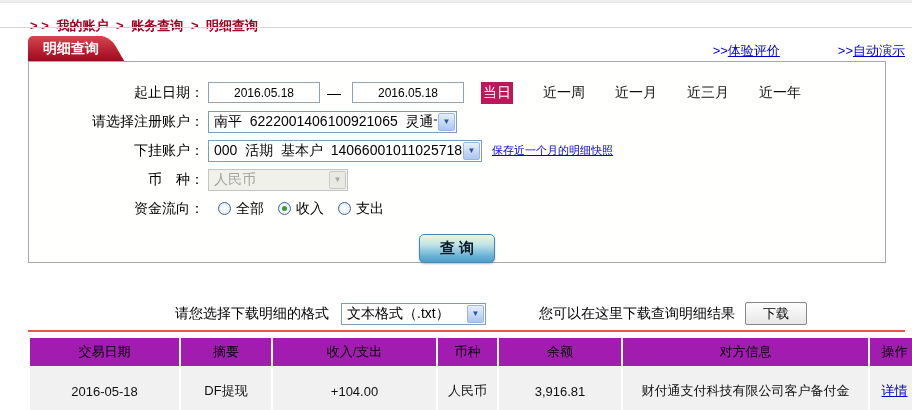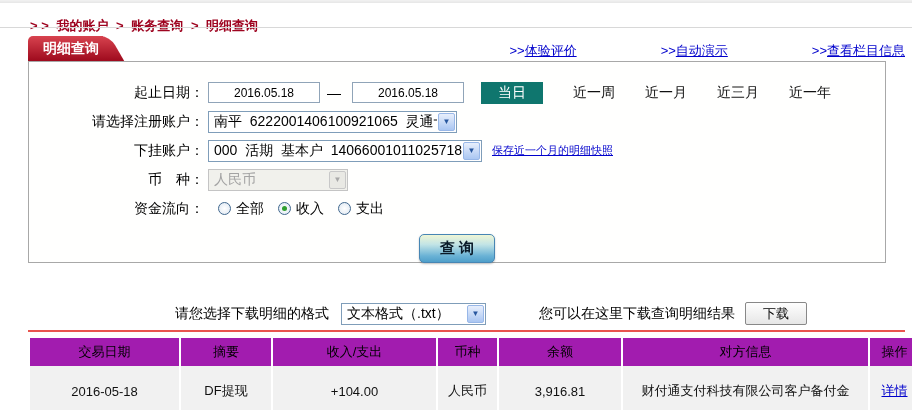--- a/index.html
+++ b/index.html
@@ -22,35 +22,35 @@
   .tab { position:absolute; left:28px; top:36px; height:25px; line-height:25px;
     padding:0 4px 0 15px; background:linear-gradient(#d8434f,#9e0a1d);
     color:#fff; font-weight:bold; font-size:14px; border-top-left-radius:5px;
     cursor:pointer; }
   .tab::after { content:""; position:absolute; top:0; right:-14px; width:28px;
     height:100%; background:linear-gradient(#d8434f,#9e0a1d);
     transform:skewX(30deg); border-top-right-radius:9px; z-index:0; }
   .tab .tab-label { position:relative; z-index:1; }
 
   .header-links { position:absolute; top:42px; right:7px; display:flex;
-    gap:84px; font-size:13px; }
+    gap:58px; font-size:13px; }
   .hlink { color:#0000cc; cursor:pointer; white-space:nowrap; }
   .hlink .link-text { text-decoration:underline; }
 
   
   .panel { position:absolute; left:28px; top:61px; width:858px; height:202px;
     border:1px solid #a8a8a8; background:#fffffe; padding-top:16px; }
   .form-row { display:flex; align-items:center; height:29px; }
   .flabel { width:175px; text-align:right; font-size:14px; color:#000;
     white-space:pre; }
   .date-input { width:112px; height:21px; border:1px solid #90a4b8;
     text-align:center; font-size:12px; font-family:inherit; margin-left:4px;
     color:#000; background:#fff; }
   .dash { margin:0 7px; }
-  .badge { margin-left:17px; background:#0f766e; color:#fff; padding:2px 17px;
+  .badge { margin-left:17px; background:#be185d; color:#fff; padding:2px 2px;
     font-size:14px; cursor:pointer; }
   .qrange { margin-left:30px; color:#111; cursor:pointer; }
 
   .xselect { display:flex; align-items:center; height:22px;
     border:1px solid #7f9db9; background:#fff; font-size:14px; margin-left:4px;
     cursor:pointer; }
   .xselect .sel-txt { flex:1; padding:0 5px; white-space:pre; overflow:hidden; }
   .xarrow { width:17px; height:18px; margin:1px; border:1px solid #98b7e8;
     border-radius:2px; background:linear-gradient(#e8effc,#aac6f2);
     display:flex; align-items:center; justify-content:center;
@@ -121,23 +121,20 @@
 <div class="tab">
   <span class="tab-label">明细查询</span>
 </div>
 
 <div class="header-links">
   <span class="hlink">
     <span class="link-prefix">&gt;&gt;</span><span class="link-text">体验评价</span>
   </span>
   <span class="hlink">
     <span class="link-prefix">&gt;&gt;</span><span class="link-text">自动演示</span>
-  </span>
-  <span class="hlink">
-    <span class="link-prefix">&gt;&gt;</span><span class="link-text">查看栏目信息</span>
   </span>
 </div>
 
 <div class="panel">
 
   <div class="form-row">
     <span class="flabel">起止日期：</span>
     <input class="date-input" value="2016.05.18" style="">
     <span class="dash">—</span>
     <input class="date-input" value="2016.05.18" style="">

